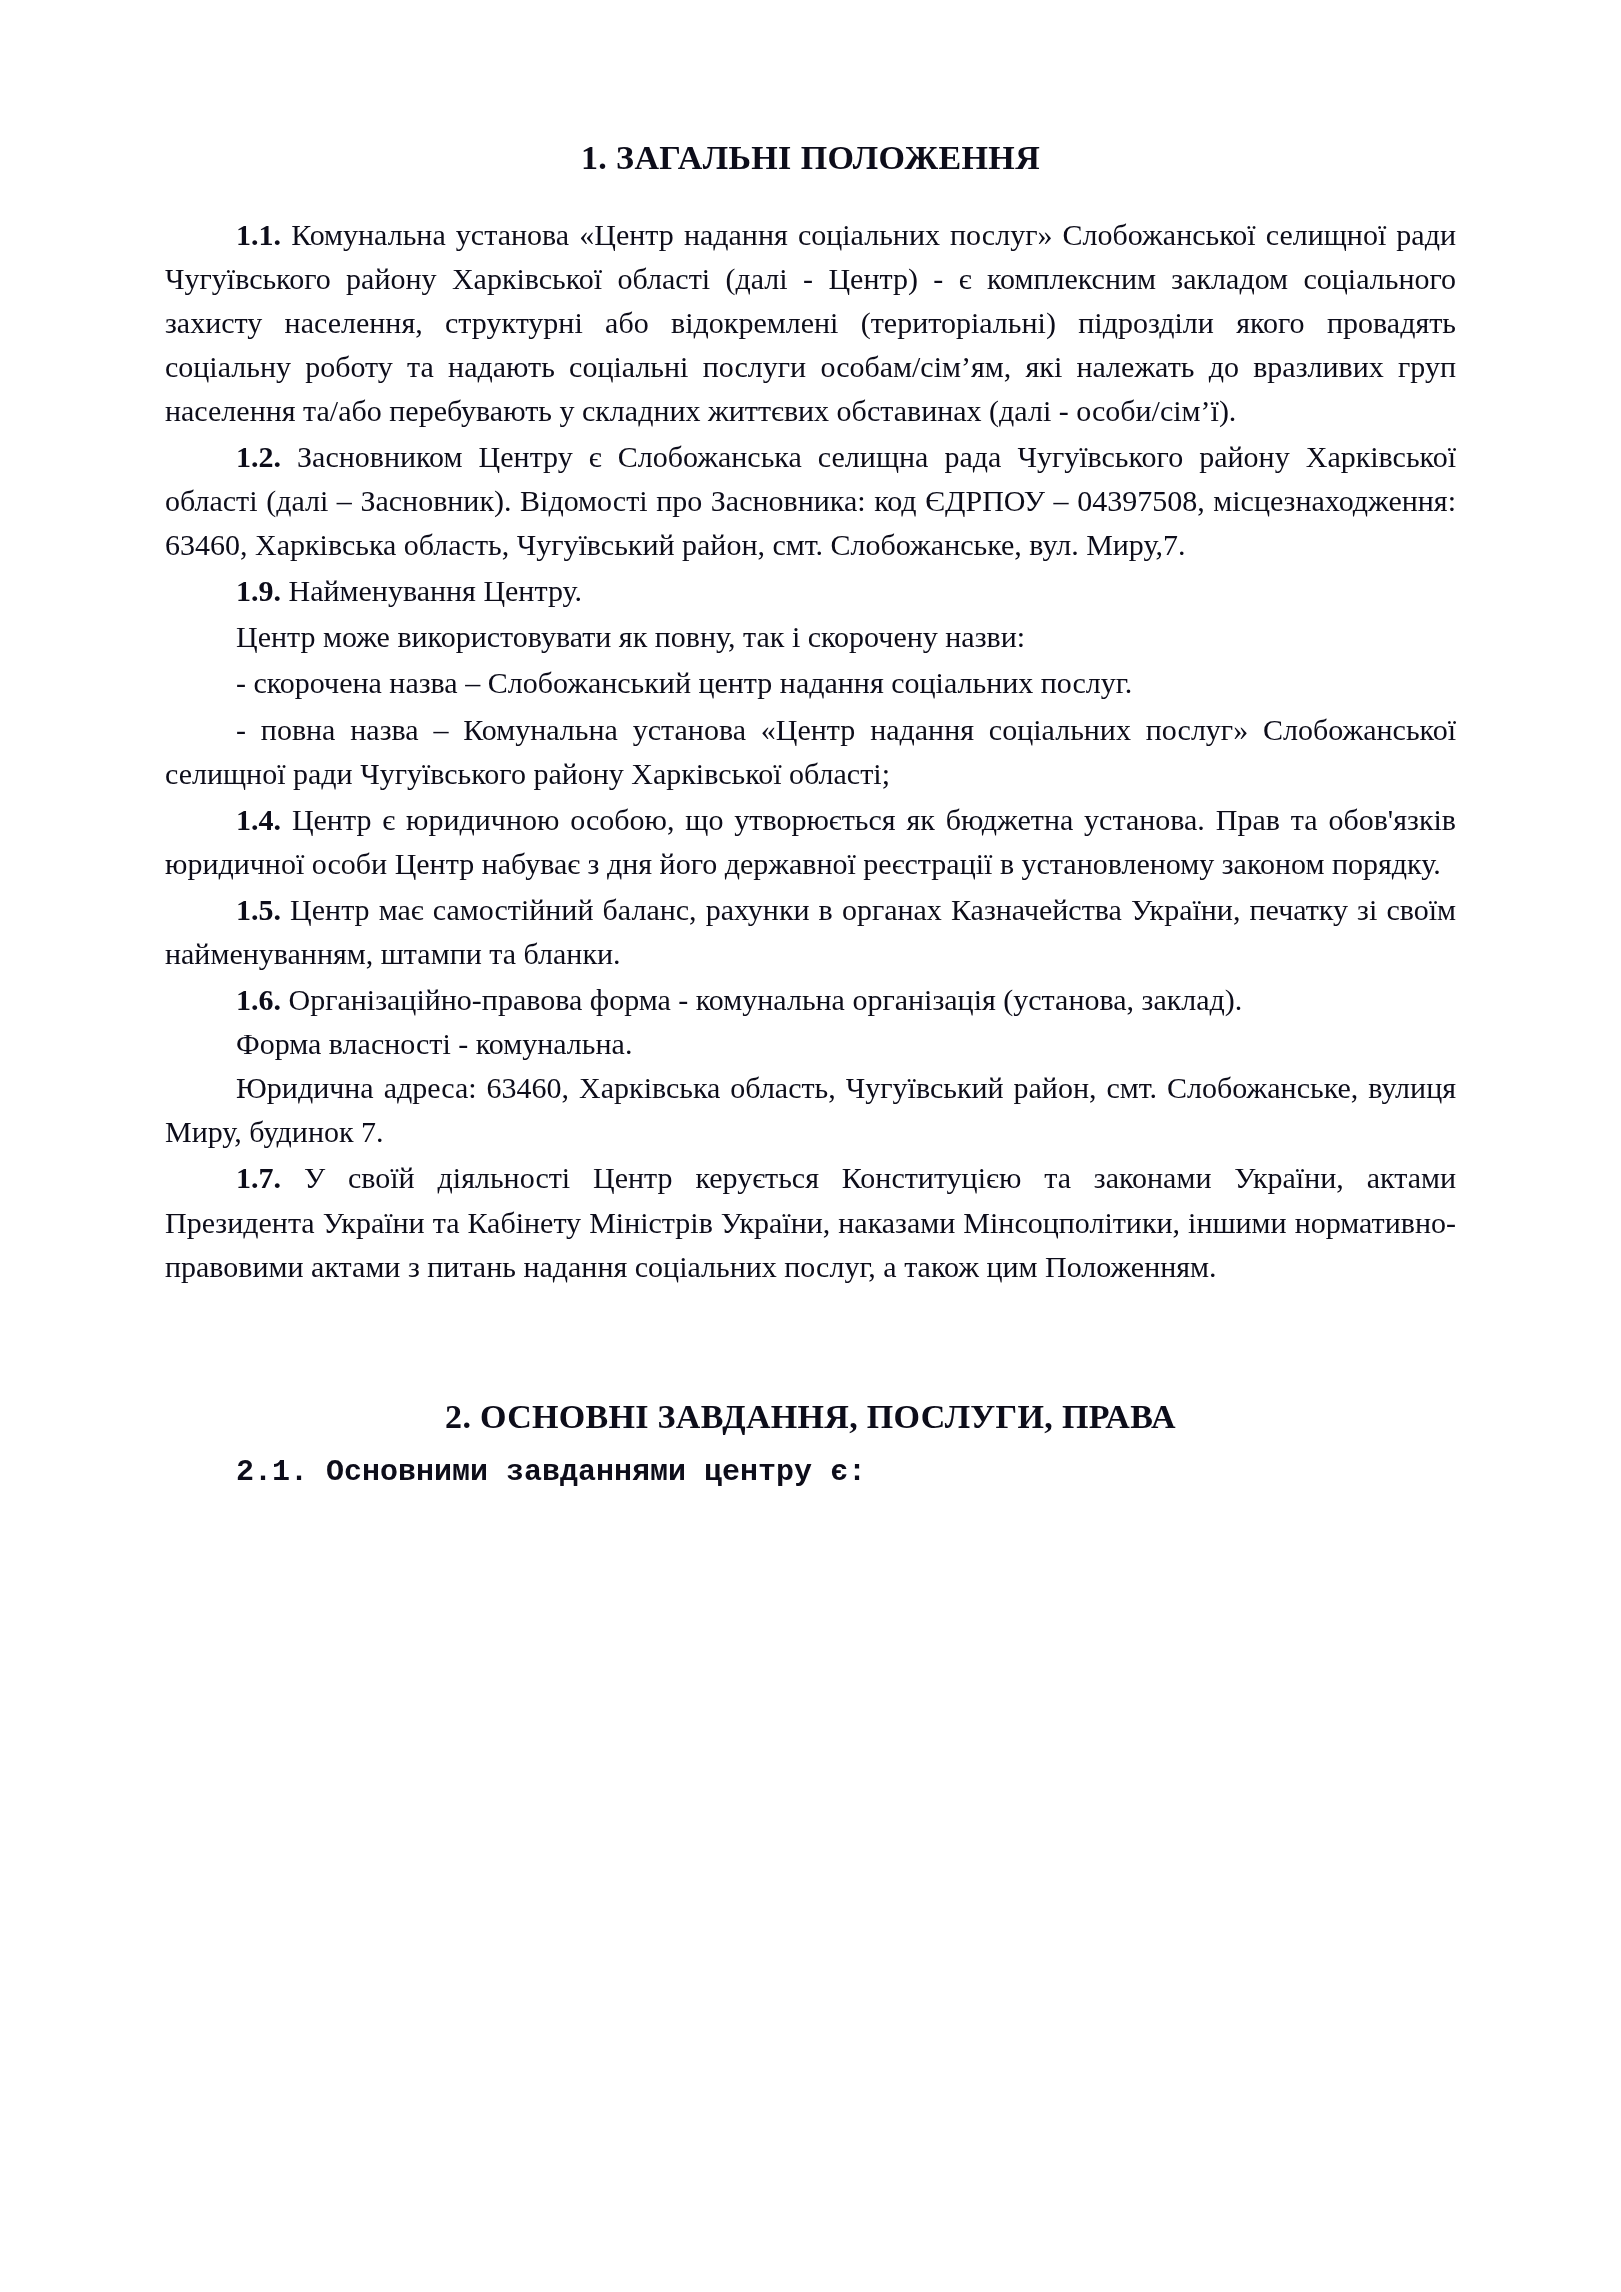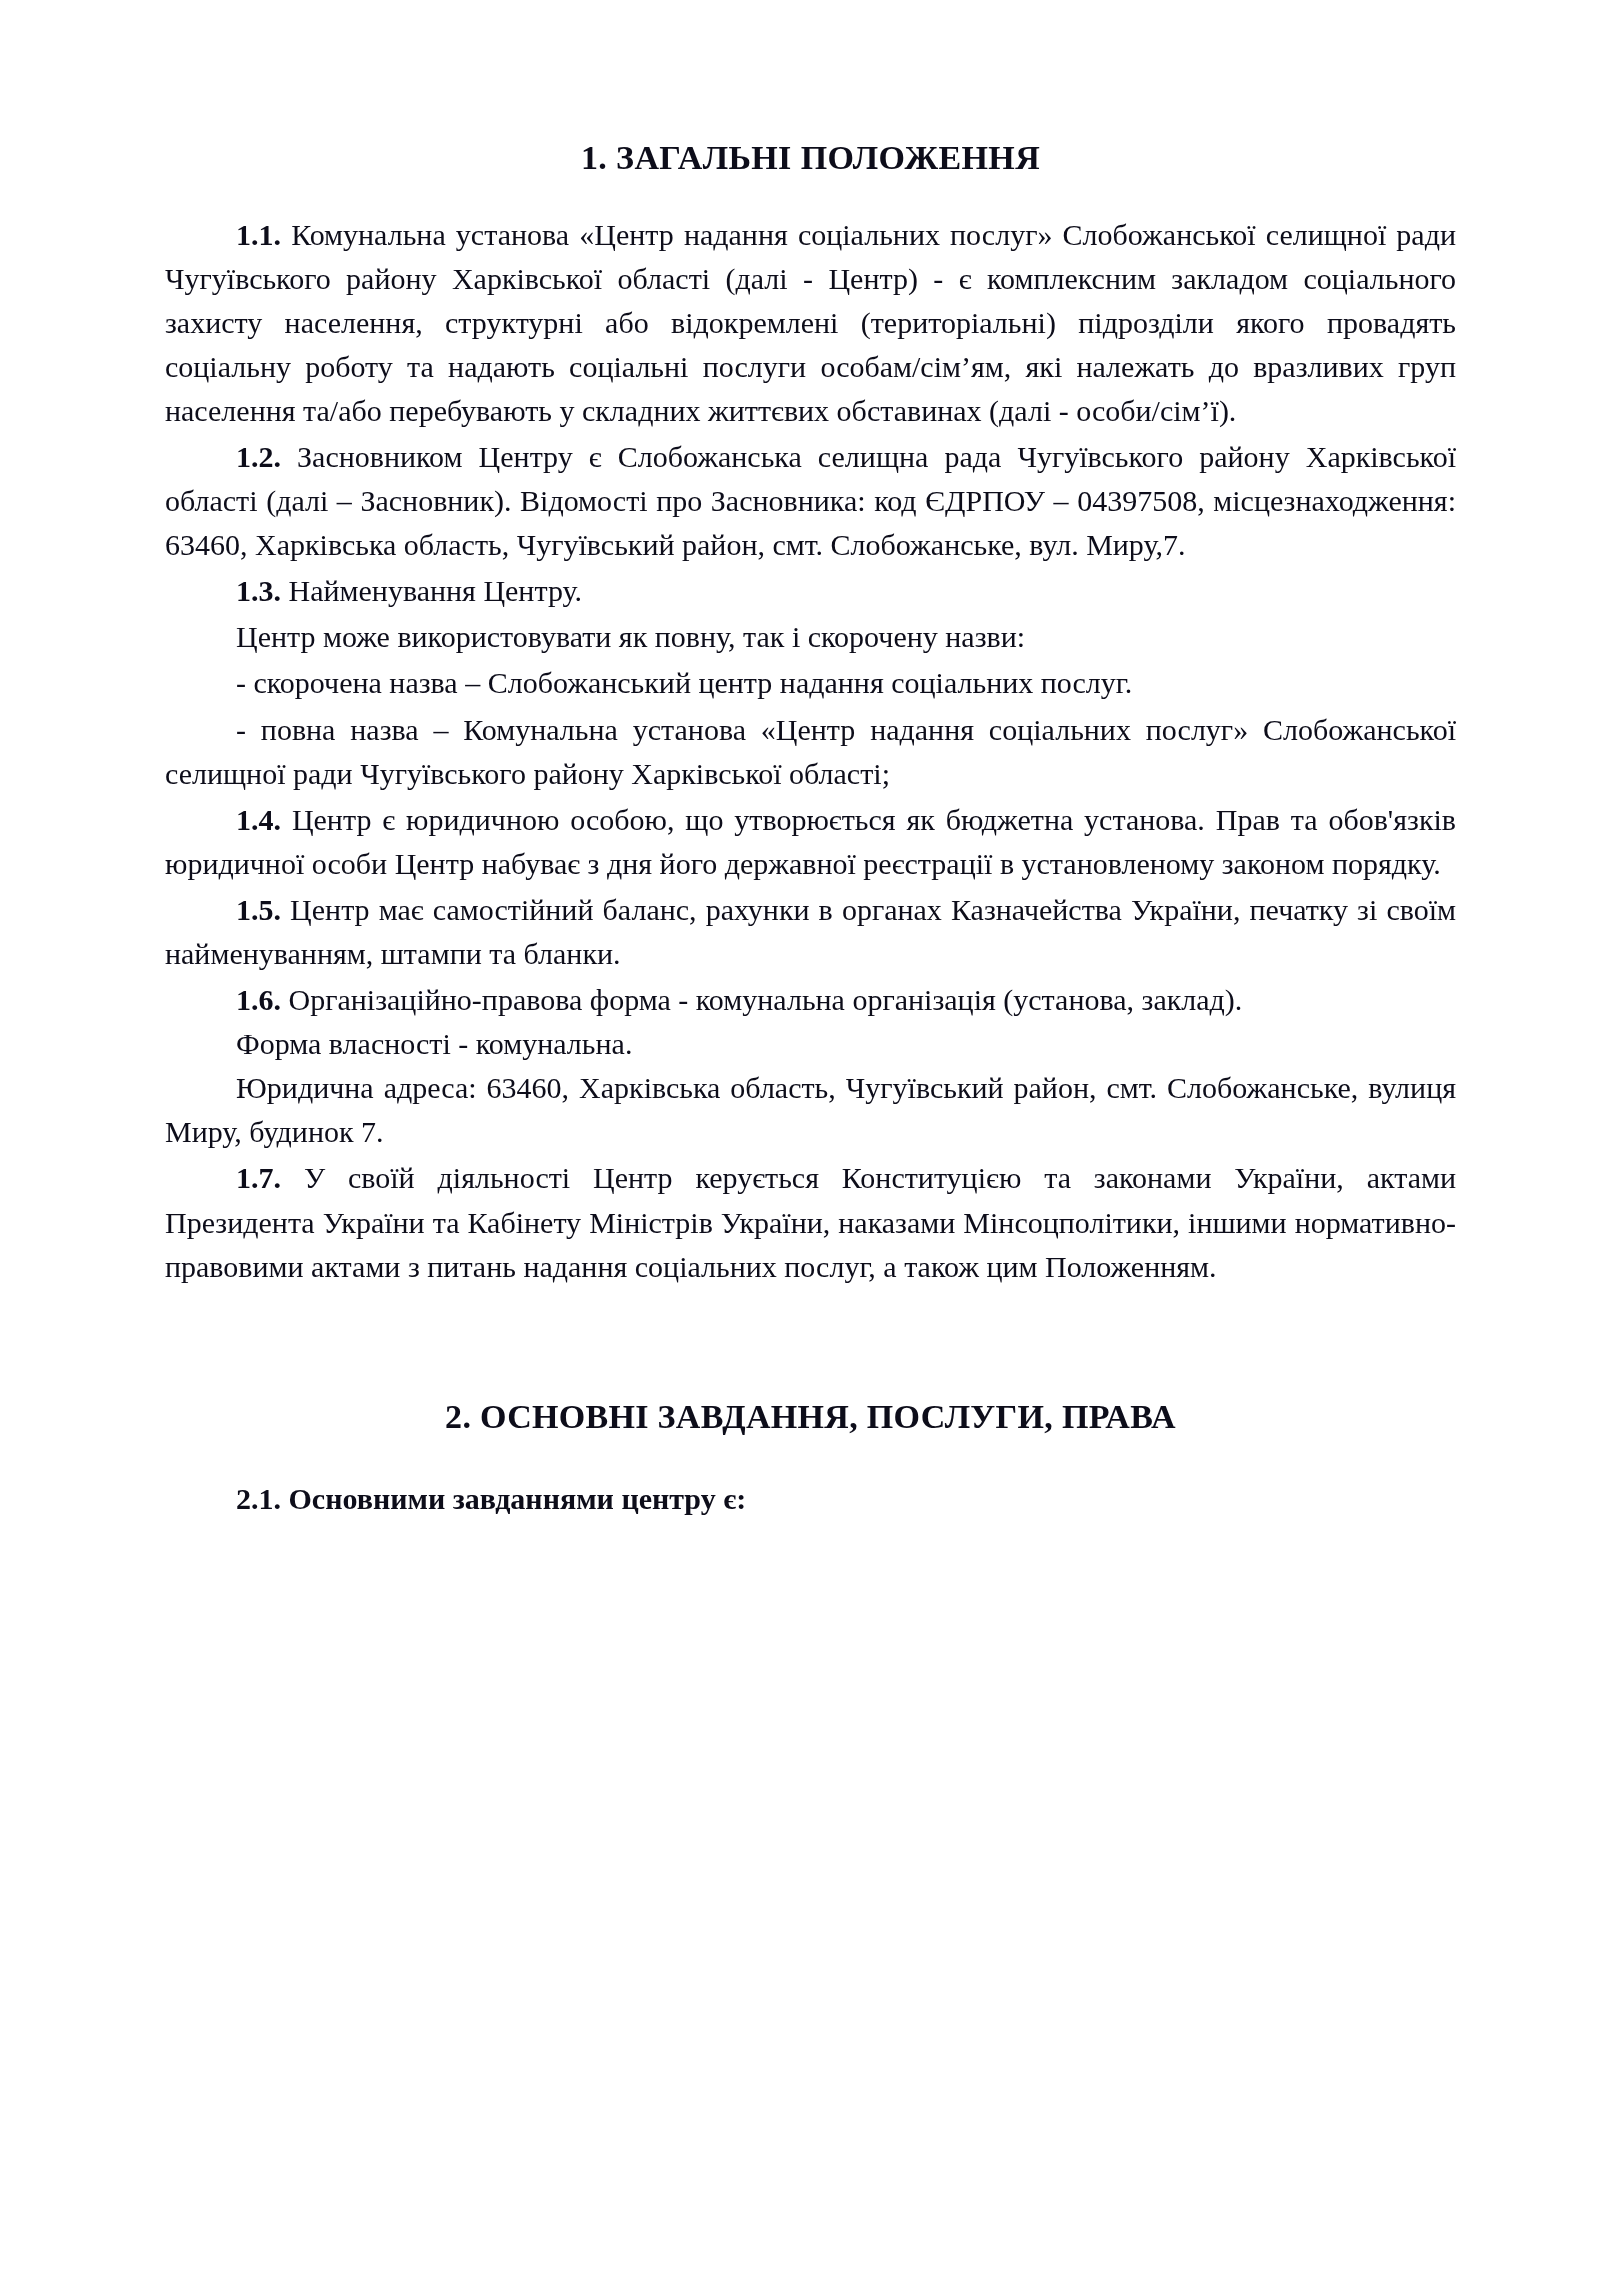--- a/index.html
+++ b/index.html
@@ -51,36 +51,37 @@
   .num {
     font-weight: bold;
   }
   .spacer-lg {
     height: 94px;
   }
   .subsection-title {
     font-size: 30px;
     font-weight: bold;
     text-indent: 71px;
-    margin: 39px 0 0 0;
+    margin: 13px 0 0 0;
     line-height: 1.45;
+    font-family: Liberation Mono, monospace;
   }
 </style>
 </head>
 <body>
 
 <div class="page">
 
   <h1 class="doc-title">1. ЗАГАЛЬНІ ПОЛОЖЕННЯ</h1>
 
   <p class="para"><span class="num">1.1.</span><span> Комунальна установа «Центр надання соціальних послуг» Слобожанської селищної ради Чугуївського району Харківської області (далі - Центр) - є комплексним закладом соціального захисту населення, структурні або відокремлені (територіальні) підрозділи якого провадять соціальну роботу та надають соціальні послуги особам/сім’ям, які належать до вразливих груп населення та/або перебувають у складних життєвих обставинах (далі - особи/сім’ї).</span></p>
 
   <p class="para"><span class="num">1.2.</span><span> Засновником Центру є Слобожанська селищна рада Чугуївського району Харківської області (далі – Засновник). Відомості про Засновника: код ЄДРПОУ – 04397508, місцезнаходження: 63460, Харківська область, Чугуївський район, смт. Слобожанське, вул. Миру,7.</span></p>
 
-  <p class="para"><span class="num">1.3.</span><span> Найменування Центру.</span></p>
+  <p class="para"><span class="num">1.9.</span><span> Найменування Центру.</span></p>
 
   <p class="para"><span>Центр може використовувати як повну, так і скорочену назви:</span></p>
 
   <p class="para"><span>- скорочена назва –  Слобожанський центр надання соціальних послуг.</span></p>
 
   <p class="para"><span>- повна назва – Комунальна установа «Центр надання соціальних послуг» Слобожанської селищної ради Чугуївського району Харківської області;</span></p>
 
   <p class="para"><span class="num">1.4.</span><span> Центр є юридичною особою, що утворюється як бюджетна установа. Прав та обов'язків юридичної особи Центр набуває з дня його державної реєстрації в установленому законом порядку.</span></p>
 
   <p class="para"><span class="num">1.5.</span><span> Центр має самостійний баланс, рахунки в органах Казначейства України, печатку зі своїм найменуванням, штампи та бланки.</span></p>

